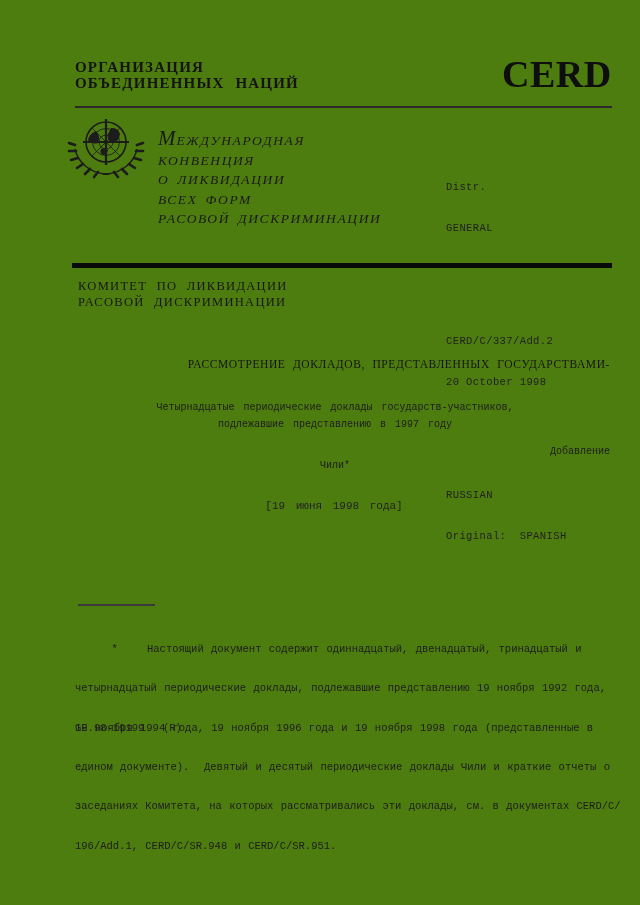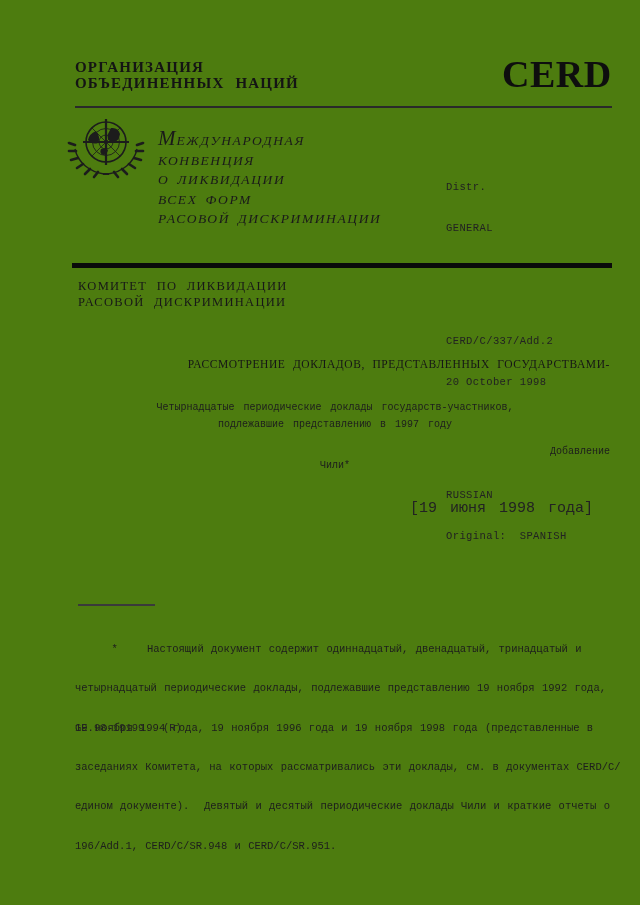--- a/index.html
+++ b/index.html
@@ -74,21 +74,21 @@
   .addendum {
     position: absolute; left: 60px; top: 446px; width: 550px;
     text-align: right; font-size: 10px; word-spacing: 2px;
   }
   .country {
     position: absolute; left: 60px; top: 452px; width: 550px;
     text-align: center; font-size: 10px; word-spacing: 2px; margin-top: 8px;
   }
   .report-date {
     position: absolute; left: 75px; top: 500px; width: 518px;
-    text-align: right; font-size: 15px; word-spacing: 4px; color: #222;
+    text-align: center; font-size: 11px; word-spacing: 4px; color: #222;
   }
 
   
   .fn-rule {
     position: absolute; left: 78px; top: 604px; width: 77px; height: 1.5px;
     background: #3a3a3a;
   }
   .footnote {
     position: absolute; left: 75px; top: 617px; width: 552px;
     font-size: 10.5px; line-height: 13.1px; white-space: pre;
@@ -194,20 +194,20 @@
     <span class="u">Чили</span><span>*</span>
   </div>
 
   <div class="report-date mono">[19 июня 1998 года]</div>
 
   <div class="fn-rule"></div>
   <div class="footnote mono">
     <div>     *    Настоящий документ содержит одиннадцатый, двенадцатый, тринадцатый и</div>
     <div>четырнадцатый периодические доклады, подлежавшие представлению 19 ноября 1992 года,</div>
     <div>19 ноября 1994 года, 19 ноября 1996 года и 19 ноября 1998 года (представленные в</div>
+    <div>едином документе).  Девятый и десятый периодические доклады Чили и краткие отчеты о</div>
     <div>заседаниях Комитета, на которых рассматривались эти доклады, см. в документах CERD/C/</div>
-    <div>едином документе).  Девятый и десятый периодические доклады Чили и краткие отчеты о</div>
     <div>196/Add.1, CERD/C/SR.948 и CERD/C/SR.951.</div>
   </div>
 
   <div class="ge-number mono">GE.98-19199  (R)</div>
 
 </div>
 
 </body></html>

